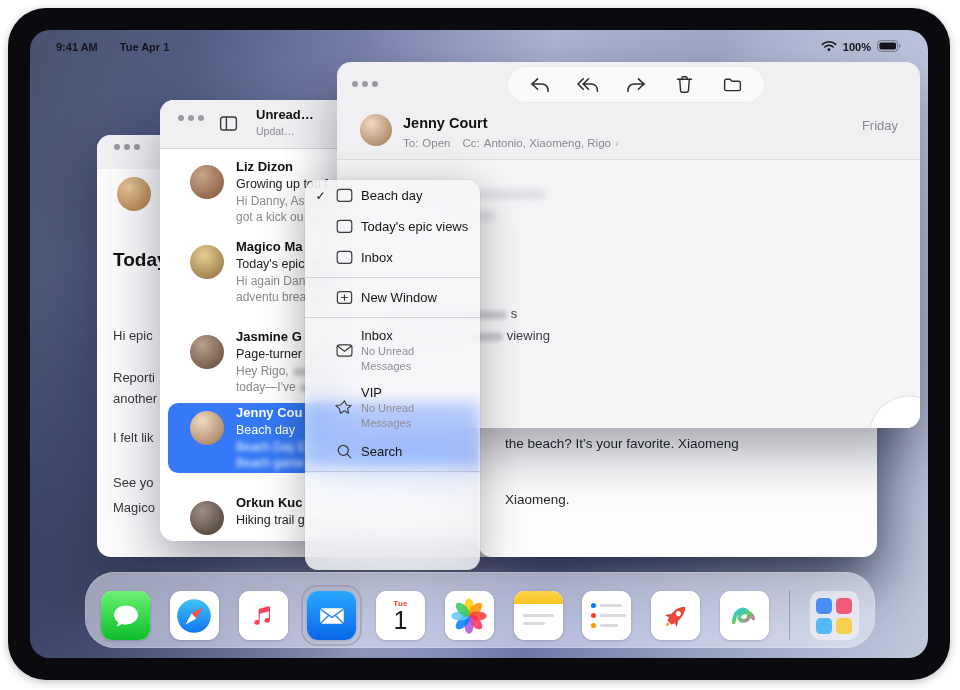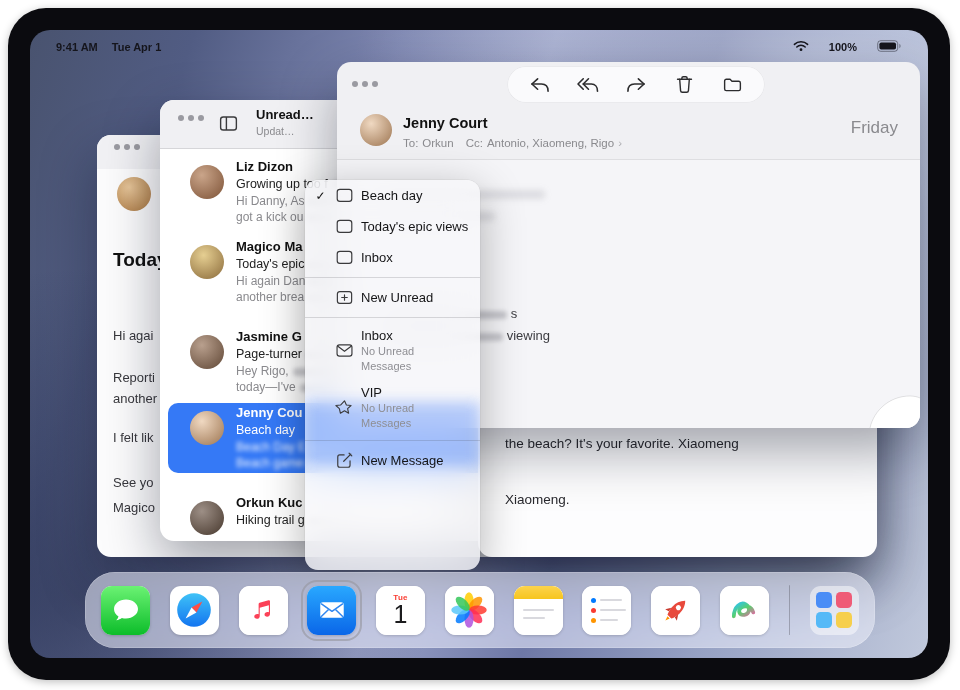--- a/index.html
+++ b/index.html
@@ -6,22 +6,22 @@
   body{width:960px;height:690px;background:#fff;font-family:"Liberation Sans",sans-serif;overflow:hidden;position:relative;-webkit-font-smoothing:antialiased}
   .device{position:absolute;left:8px;top:8px;width:942px;height:672px;background:#0b0b0f;border-radius:38px;box-shadow:0 2px 8px rgba(0,0,0,.25)}
   .screen{position:absolute;left:22px;top:22px;width:898px;height:628px;border-radius:20px;overflow:hidden;
     background:
       radial-gradient(95% 85% at 88% 8%, rgba(235,240,252,.55), rgba(235,240,252,0) 55%),
       radial-gradient(70% 95% at 6% 90%, rgba(28,36,66,.55), rgba(28,36,66,0) 55%),
       radial-gradient(60% 60% at 55% 45%, rgba(120,128,180,.35), rgba(120,128,180,0) 70%),
       linear-gradient(108deg,#49536f 0%,#515c83 15%,#7f88b3 34%,#9aa2c8 48%,#6e78a6 63%,#96a1c3 79%,#c1c9dc 100%)}
   
   .sb{position:absolute;top:9px;left:0;right:0;height:16px;display:flex;justify-content:space-between;align-items:center;padding:0 26px;font-size:11px;font-weight:700;color:#15151c;z-index:6}
-  .sb-left{display:flex;gap:14px}
-  .sb-right{display:flex;gap:20px;align-items:center}
+  .sb-left{display:flex;gap:22px}
+  .sb-right{display:flex;gap:6px;align-items:center}
   
   .win{position:absolute;border-radius:14px;overflow:hidden;box-shadow:0 22px 55px rgba(8,12,32,.38);background:#fff}
   .winA{left:67px;top:105px;width:776px;height:422px;z-index:1;background:#fcfcfd}
   .winB{left:130px;top:70px;width:688px;height:441px;z-index:2}
   .winC{left:448px;top:140px;width:399px;height:387px;z-index:3;background:#fdfdfe}
   .winD{left:307px;top:32px;width:583px;height:366px;z-index:4;background:#f0f0f3}
   .dots{display:flex;gap:4px;position:absolute}
   .dots i{width:6px;height:6px;border-radius:50%;background:#9a9aa1;display:block}
   .avatar{border-radius:50%;position:absolute}
   .blur-tail{display:inline-block;height:8px;border-radius:4px;background:rgba(110,110,122,.34);filter:blur(2px);margin-left:4px;vertical-align:middle}
@@ -42,42 +42,42 @@
   .row .p2{position:absolute;left:68px;top:53px;font-size:12px;color:#8a8a8e;white-space:nowrap}
   .row.sel{background:#3579f6;height:70px}
   .row.sel .nm,.row.sel .sj{color:#ffffff}
   .row.sel .p1,.row.sel .p2{color:rgba(255,255,255,.92);filter:blur(2px)}
   
   .pill{position:absolute;left:171px;top:5px;width:240px;height:35px;border-radius:17.5px;background:rgba(253,253,254,.78);box-shadow:0 0 0 .5px rgba(0,0,0,.05);display:flex;align-items:center;justify-content:space-around;padding:0 8px}
   .tbtn{width:30px;height:30px;display:flex;align-items:center;justify-content:center;color:#2c2c2e}
   .dname{position:absolute;left:66px;top:53px;font-size:14.5px;font-weight:700;color:#111}
   .dmeta{position:absolute;left:66px;top:75px;font-size:11.5px;color:#8a8a8e;white-space:nowrap}
   .dmeta span{margin-right:4px}
-  .dfri{position:absolute;right:22px;top:56px;font-size:17px;color:#8a8a8e}
+  .dfri{position:absolute;right:22px;top:56px;font-size:13px;color:#8a8a8e}
   .dcontent{position:absolute;left:0;right:0;top:97px;bottom:0;background:#f5f5f8;border-top:1px solid rgba(60,60,67,.12)}
   .smudge{position:absolute;height:9px;border-radius:4px;background:rgba(110,110,122,.18);filter:blur(3px)}
   .dfrag{position:absolute;font-size:13px;color:#3c3c41;white-space:nowrap}
   .curl{position:absolute;right:0;bottom:0;width:52px;height:44px}
   
   .cline{position:absolute;left:27px;font-size:13.5px;color:#29292e;white-space:nowrap}
   
   .menu{position:absolute;left:275px;top:150px;width:175px;height:390px;z-index:8;border-radius:13px;background:rgba(247,247,250,.80);backdrop-filter:blur(18px) saturate(1.5);-webkit-backdrop-filter:blur(18px) saturate(1.5);box-shadow:0 12px 45px rgba(0,0,0,.30),0 0 0 .5px rgba(0,0,0,.08);overflow:hidden}
   .menu>*{position:relative;z-index:1}
   .mglow{position:absolute;left:0;right:0;top:222px;height:64px;background:rgba(64,124,250,.34);filter:blur(7px);z-index:0}
   .mhead{padding:9px 12px 3px 25px;font-size:11px;color:#85858b}
   .mi{height:31px;display:flex;align-items:center;padding:0 8px 0 8px;gap:6px;cursor:default}
   .mi.tall{height:57px}
   .chk{width:15px;font-size:12px;color:#111;text-align:center;flex:none}
   .mic{width:21px;display:flex;align-items:center;justify-content:center;color:#3a3a3c;flex:none}
   .mil{font-size:13px;color:#151517}
   .mtxt{display:flex;flex-direction:column;line-height:1.25}
   .msub{font-size:11px;color:#8e8e93;width:104px;line-height:1.3}
   .mdiv{height:1px;background:rgba(60,60,67,.18);margin:4px 0}
   
-  .dock{position:absolute;left:55px;top:542px;width:790px;height:76px;z-index:9;border-radius:30px;background:rgba(244,244,250,.55);backdrop-filter:blur(20px) saturate(1.5);-webkit-backdrop-filter:blur(20px) saturate(1.5);box-shadow:0 0 0 .5px rgba(255,255,255,.35) inset;display:flex;align-items:center;justify-content:space-between;padding:8px 16px;box-sizing:border-box}
+  .dock{position:absolute;left:55px;top:542px;width:790px;height:76px;z-index:9;border-radius:30px;background:rgba(244,244,250,.55);backdrop-filter:blur(20px) saturate(1.5);-webkit-backdrop-filter:blur(20px) saturate(1.5);box-shadow:0 0 0 .5px rgba(255,255,255,.35) inset;display:flex;align-items:flex-end;justify-content:space-between;padding:8px 16px;box-sizing:border-box}
   .app{position:relative;width:49px;height:49px;border-radius:11px;background:#fff;box-shadow:0 1px 3px rgba(0,0,0,.18);display:flex;align-items:center;justify-content:center;overflow:visible}
   .app .face{position:absolute;inset:0;border-radius:11px;overflow:hidden;display:flex;align-items:center;justify-content:center}
   .app.hl::after{content:"";position:absolute;inset:-6px;border-radius:16px;border:2.5px solid rgba(150,150,158,.62)}
   .dsep{width:1.5px;height:50px;background:rgba(60,60,67,.32);border-radius:1px}
   .cal{display:flex;flex-direction:column;align-items:center;justify-content:center;width:100%;height:100%}
   .cal .cw{font-size:8px;color:#fa3b30;font-weight:700;letter-spacing:.3px}
   .cal .cd{font-size:25px;color:#1c1c1e;font-weight:300;line-height:1}
   .notes-top{position:absolute;top:0;left:0;right:0;height:13px;background:linear-gradient(#fcd34d,#f6c51e)}
   .notes-l{position:absolute;left:9px;height:2.5px;background:#d9d9de;border-radius:2px}
   .rem-row{position:absolute;left:9px;display:flex;align-items:center;gap:4px}
@@ -114,21 +114,21 @@
 
     <div class="win winA">
       <div class="hdrA"></div>
       <div class="dots" style="left:17px;top:9px">
           <i></i>
           <i></i>
           <i></i>
         </div>
       <div class="avatar" style="left:20px;top:42px;width:34px;height:34px;background:radial-gradient(circle at 35% 30%,#e8c79a,#a9763f)"></div>
       <h2>Today</h2>
-      <p class="aline" style="top:180px">Hi agai</p>
+      <p class="aline" style="top:180px">Hi epic</p>
       <p class="aline" style="top:222px">Reporti</p>
       <p class="aline" style="top:243px">another</p>
       <p class="aline" style="top:282px">I felt lik</p>
       <p class="aline" style="top:327px">See yo</p>
       <p class="aline" style="top:352px">Magico</p>
     </div>
 
     <div class="win winB">
       <div class="hdrB"></div>
       <div class="dots" style="left:18px;top:15px">
@@ -149,21 +149,21 @@
         <div class="sj"><span>Growing up too f</span><span class="blur-tail" style="width:28px"></span></div>
         <div class="p1"><span>Hi Danny, As</span><span class="blur-tail" style="width:60px"></span></div>
         <div class="p2"><span>got a kick ou</span><span class="blur-tail" style="width:52px"></span></div>
       </div>
 
       <div class="row" style="top:137px">
         <div class="avatar" style="background:radial-gradient(circle at 40% 30%,#e6cf92,#8a6a3a)"></div>
         <div class="nm">Magico Ma</div>
         <div class="sj"><span>Today's epic</span><span class="blur-tail" style="width:34px"></span></div>
         <div class="p1"><span>Hi again Dan</span><span class="blur-tail" style="width:58px"></span></div>
-        <div class="p2"><span>another brea</span><span class="blur-tail" style="width:48px"></span></div>
+        <div class="p2"><span>adventu brea</span><span class="blur-tail" style="width:48px"></span></div>
       </div>
 
       <div class="row" style="top:227px">
         <div class="avatar" style="background:radial-gradient(circle at 35% 30%,#b9a08e,#5f4634)"></div>
         <div class="nm">Jasmine G</div>
         <div class="sj"><span>Page-turner</span><span class="blur-tail" style="width:30px"></span></div>
         <div class="p1"><span>Hey Rigo,</span><span class="blur-tail" style="width:64px"></span></div>
         <div class="p2"><span>today—I've</span><span class="blur-tail" style="width:46px"></span></div>
       </div>
 
@@ -222,21 +222,21 @@
           </span>
         <span class="tbtn">
             <svg width="21" height="21" viewBox="0 0 24 24">
               <path d="M3 8c0-1.1.9-2 2-2h4.2l2.2 2.2H19c1.1 0 2 .9 2 2V17c0 1.1-.9 2-2 2H5c-1.1 0-2-.9-2-2z" fill="none" stroke="currentColor" stroke-width="1.6" stroke-linejoin="round"></path>
             </svg>
           </span>
       </div>
       <div class="avatar" style="left:23px;top:52px;width:32px;height:32px;background:radial-gradient(circle at 35% 30%,#f0d9c2,#9c7450)"></div>
       <div class="dname">Jenny Court</div>
       <div class="dmeta">
-        <span>To:</span><span style="margin-right:12px">Orkun</span><span>Cc:</span><span>Antonio, Xiaomeng, Rigo</span><span style="color:#aeaeb2">›</span>
+        <span>To:</span><span style="margin-right:12px">Open</span><span>Cc:</span><span>Antonio, Xiaomeng, Rigo</span><span style="color:#aeaeb2">›</span>
       </div>
       <div class="dfri">Friday</div>
       <div class="dcontent"></div>
       <div class="smudge" style="left:40px;top:128px;width:168px"></div>
       <div class="smudge" style="left:40px;top:150px;width:118px"></div>
       <div class="dfrag" style="left:40px;top:244px"><span class="blur-tail" style="width:130px;margin-left:0"></span> <span>s</span></div>
       <div class="dfrag" style="left:40px;top:266px"><span class="blur-tail" style="width:126px;margin-left:0"></span> <span>viewing</span></div>
       <div class="curl"><svg width="52" height="44" viewBox="0 0 52 44">
             <path d="M52 44V14c-2-1-6-2-10-2C22 12 6 26 2 44z" fill="#ffffff"></path>
             <path d="M52 14c-2-1-6-2-10-2C22 12 6 26 2 44" fill="none" stroke="rgba(0,0,0,.10)" stroke-width="1"></path>
@@ -274,21 +274,21 @@
       </div>
       <div class="mdiv"></div>
       <div class="mi">
         <span class="chk"></span>
         <span class="mic">
             <svg width="19" height="19" viewBox="0 0 24 24">
               <rect x="3" y="4.5" width="18" height="15" rx="3" fill="none" stroke="currentColor" stroke-width="1.5"></rect>
               <path d="M12 8.5v7M8.5 12h7" stroke="currentColor" stroke-width="1.5" stroke-linecap="round"></path>
             </svg>
           </span>
-        <span class="mil">New Unread</span>
+        <span class="mil">New Window</span>
       </div>
       <div class="mdiv"></div>
       <div class="mi tall">
         <span class="chk"></span>
         <span class="mic">
             <svg width="19" height="19" viewBox="0 0 24 24">
               <rect x="2.6" y="5" width="18.8" height="14" rx="3" fill="none" stroke="currentColor" stroke-width="1.5"></rect>
               <path d="M3.6 6.6 12 13l8.4-6.4" fill="none" stroke="currentColor" stroke-width="1.5" stroke-linejoin="round"></path>
             </svg>
           </span>
@@ -302,31 +302,31 @@
         <span class="mic">
             <svg width="19" height="19" viewBox="0 0 24 24">
               <path d="M12 3.6l2.4 5.3 5.9.6-4.4 3.9 1.3 5.8L12 16.2l-5.2 3-1.3-5.8-4.4-3.9 5.9-.6z" fill="none" stroke="currentColor" stroke-width="1.4" stroke-linejoin="round"></path>
             </svg>
           </span>
         <div class="mtxt">
           <span class="mil">VIP</span>
           <span class="msub">No Unread Messages</span>
         </div>
       </div>
+      <div class="mi">
+        <span class="chk"></span>
+        <span class="mic">
+            <svg width="19" height="19" viewBox="0 0 24 24">
+              <circle cx="10.5" cy="10.5" r="6.3" fill="none" stroke="currentColor" stroke-width="1.6"></circle>
+              <path d="M15.3 15.3 20 20" stroke="currentColor" stroke-width="1.6" stroke-linecap="round"></path>
+            </svg>
+          </span>
+        <span class="mil">Search</span>
+      </div>
       <div class="mdiv"></div>
-      <div class="mi">
-        <span class="chk"></span>
-        <span class="mic">
-            <svg width="19" height="19" viewBox="0 0 24 24">
-              <path d="M19 12.5V18a2.5 2.5 0 0 1-2.5 2.5H6A2.5 2.5 0 0 1 3.5 18V7.5A2.5 2.5 0 0 1 6 5h5.5" fill="none" stroke="currentColor" stroke-width="1.5" stroke-linecap="round"></path>
-              <path d="M11 13 20 4M17.8 2.8l3.4 3.4" fill="none" stroke="currentColor" stroke-width="1.5" stroke-linecap="round"></path>
-            </svg>
-          </span>
-        <span class="mil">New Message</span>
-      </div>
     </div>
 
     <div class="dock">
       <div class="app">
           <div class="face" style="background:linear-gradient(180deg,#6bf273,#0cbd2a)">
             <svg width="30" height="30" viewBox="0 0 24 24">
               <path d="M12 3.6C6.7 3.6 2.4 7 2.4 11.2c0 2.4 1.4 4.6 3.6 6-.3 1.1-.9 2.1-1.8 2.9 1.9-.3 3.4-1 4.5-1.8 1 .3 2.1.4 3.3.4 5.3 0 9.6-3.4 9.6-7.5 0-4.2-4.3-7.6-9.6-7.6z" fill="#fff"></path>
             </svg>
           </div>
         </div>

